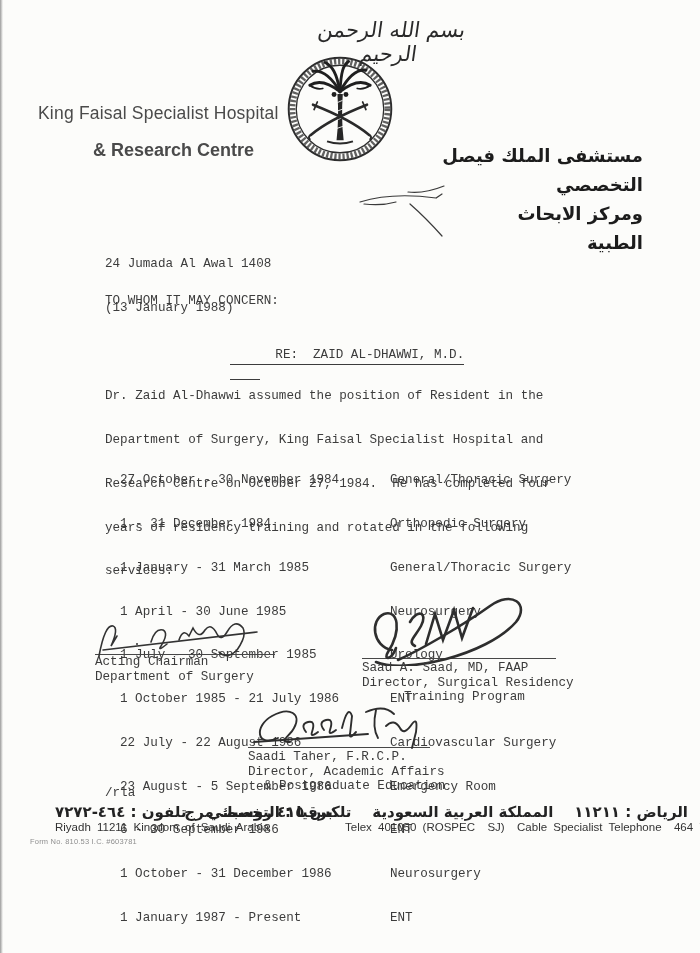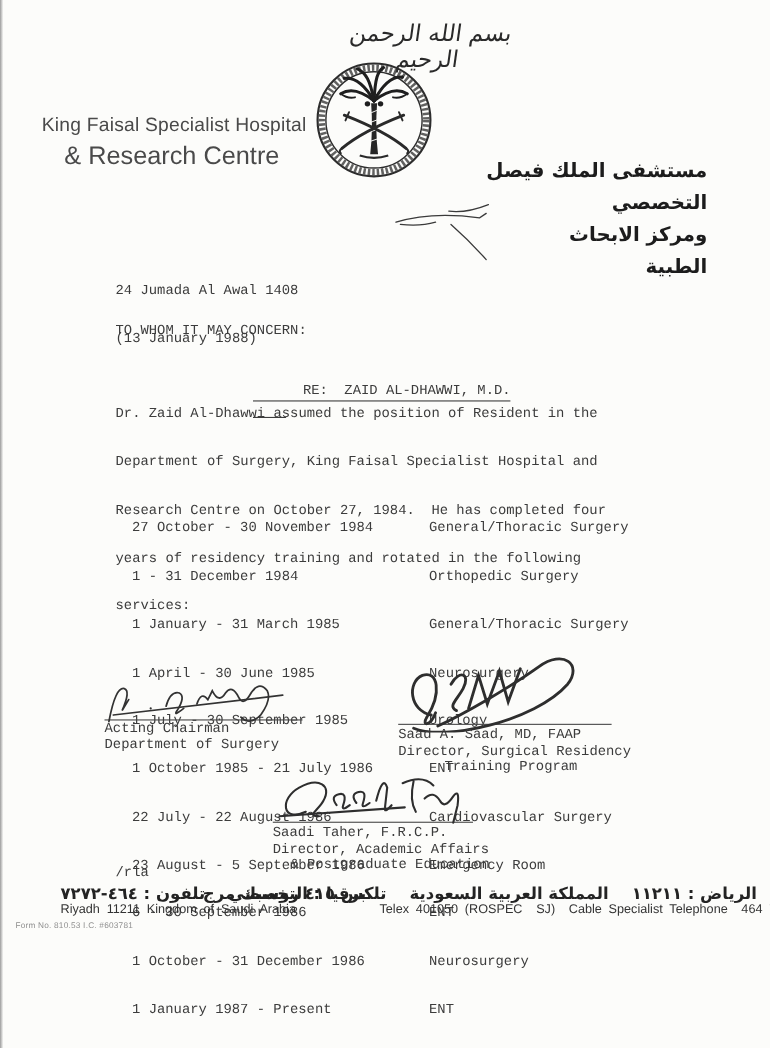--- a/index.html
+++ b/index.html
@@ -13,39 +13,39 @@
   .abs{position:absolute;}
   
   .tw{font-family:"Liberation Mono","DejaVu Sans Mono",monospace;
       font-size:12.6px;line-height:14.6px;color:#3c3c3c;white-space:pre;}
   
   .bismillah{font-family:"DejaVu Sans",sans-serif;font-size:21px;color:#2a2a2a;
       transform:skewX(-8deg);direction:rtl;}
   .hosp-name{width:242px;text-align:left;color:#4a4a4a;
       font-family:"Liberation Sans",sans-serif;}
   .hosp-name .l1{font-size:17.5px;letter-spacing:.2px;}
-  .hosp-name .l2{font-size:23px;text-align:right;padding-right:26px;margin-top:4px;}
+  .hosp-name .l2{font-size:18px;text-align:right;padding-right:26px;margin-top:16px;font-weight:bold;}
   .ar-name{width:255px;direction:rtl;text-align:right;font-family:"DejaVu Sans",sans-serif;
       font-weight:bold;font-size:18px;line-height:29px;color:#1c1c1c;margin-top:43px;}
   
   .re-line{border-bottom:1.4px solid #3c3c3c;padding-bottom:2px;}
   .re-line .gap{display:inline-block;width:15px;}
   .rot-row{display:flex;}
   .rot-period{width:270px;flex:none;}
   
   .sigline{border-top:1.4px solid #474747;}
   .sig-name{margin-top:2px;}
   .indent1{padding-left:42px;}
   .indent2{padding-left:16px;}
   svg{display:block;}
   
   .foot-ar{direction:rtl;font-family:"DejaVu Sans",sans-serif;font-weight:bold;
       font-size:15px;color:#232323;white-space:pre;}
   .foot-en{font-size:11.5px;color:#333;word-spacing:3px;white-space:pre;}
-  .form-no{font-size:7.5px;color:#8f8f8f;letter-spacing:.2px;}
+  .form-no{font-size:7.5px;color:#8f8f8f;letter-spacing:.2px;margin-left:16px;}
 </style>
 </head>
 <body>
 
 <div class="page">
   <div class="edge-shadow"></div>
 
   <div class="abs bismillah" style="left:300px;top:18px;width:180px;text-align:center;">بسم الله الرحمن الرحيم</div>
 
   <div class="abs hosp-name" style="left:38px;top:103px;">
@@ -115,21 +115,21 @@
   </div>
 
   <div class="abs tw" style="left:105px;top:294px;">TO WHOM IT MAY CONCERN:</div>
 
   <div class="abs tw" style="left:230px;top:319px;">
     <span class="re-line">
       <span>RE:</span><span class="gap"></span><span>ZAID AL-DHAWWI, M.D.</span>
     </span>
   </div>
 
-  <div class="abs tw" style="left:105px;top:340px;">
+  <div class="abs tw" style="left:105px;top:360px;">
     <div>Dr. Zaid Al-Dhawwi assumed the position of Resident in the</div>
     <div>Department of Surgery, King Faisal Specialist Hospital and</div>
     <div>Research Centre on October 27, 1984.  He has completed four</div>
     <div>years of residency training and rotated in the following</div>
     <div>services:</div>
   </div>
 
   <div class="abs tw" style="left:120px;top:444px;">
     <div class="rot-row"><span class="rot-period">27 October - 30 November 1984</span><span>General/Thoracic Surgery</span></div>
     <div class="rot-row"><span class="rot-period">1 - 31 December 1984</span><span>Orthopedic Surgery</span></div>

